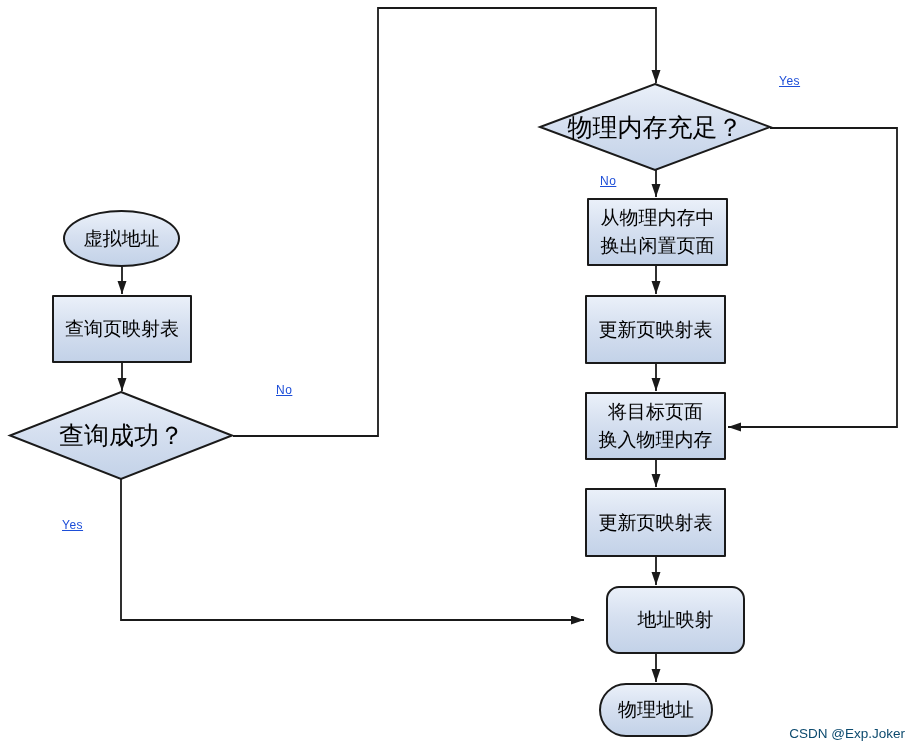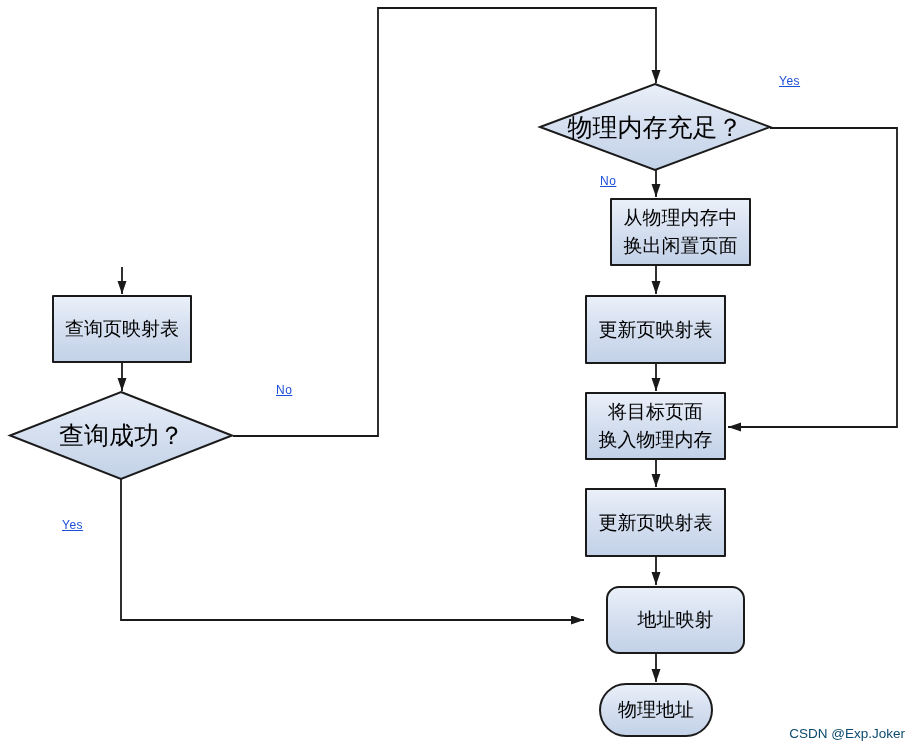--- a/index.html
+++ b/index.html
@@ -88,28 +88,29 @@
       <path d="M656 364 V 391" marker-end="url(#arrow)"></path>
       <path d="M656 460 V 487" marker-end="url(#arrow)"></path>
       <path d="M656 557 V 585" marker-end="url(#arrow)"></path>
       <path d="M656 654 V 682" marker-end="url(#arrow)"></path>
     </g>
 
     <polygon points="121,392 232,435.5 121,479 10,435.5" fill="url(#shapeGrad)" stroke="#1a1a1a" stroke-width="2"></polygon>
     <polygon points="655,84 770,127 655,170 540,127" fill="url(#shapeGrad)" stroke="#1a1a1a" stroke-width="2"></polygon>
   </svg>
 
+  <div class="node terminator-ellipse" style="left:63px; top:210px; width:117px; height:57px;">虚拟地址</div>
 
   <div class="node process" style="left:52px; top:295px; width:140px; height:68px;">查询页映射表</div>
 
   <div class="diamond-label" style="left:10px; top:392px; width:223px; height:87px;">查询成功？</div>
 
   <div class="diamond-label" style="left:540px; top:84px; width:230px; height:86px;">物理内存充足？</div>
 
-  <div class="node process" style="left:610px; top:198px; width:141px; height:68px;">从物理内存中
+  <div class="node process" style="left:587px; top:198px; width:141px; height:68px;">从物理内存中
 换出闲置页面</div>
 
   <div class="node process" style="left:585px; top:295px; width:141px; height:69px;">更新页映射表</div>
 
   <div class="node process" style="left:585px; top:392px; width:141px; height:68px;">将目标页面
 换入物理内存</div>
 
   <div class="node process" style="left:585px; top:488px; width:141px; height:69px;">更新页映射表</div>
 
   <div class="node process" style="left:606px; top:586px; width:139px; height:68px;border-radius:13px;">地址映射</div>

